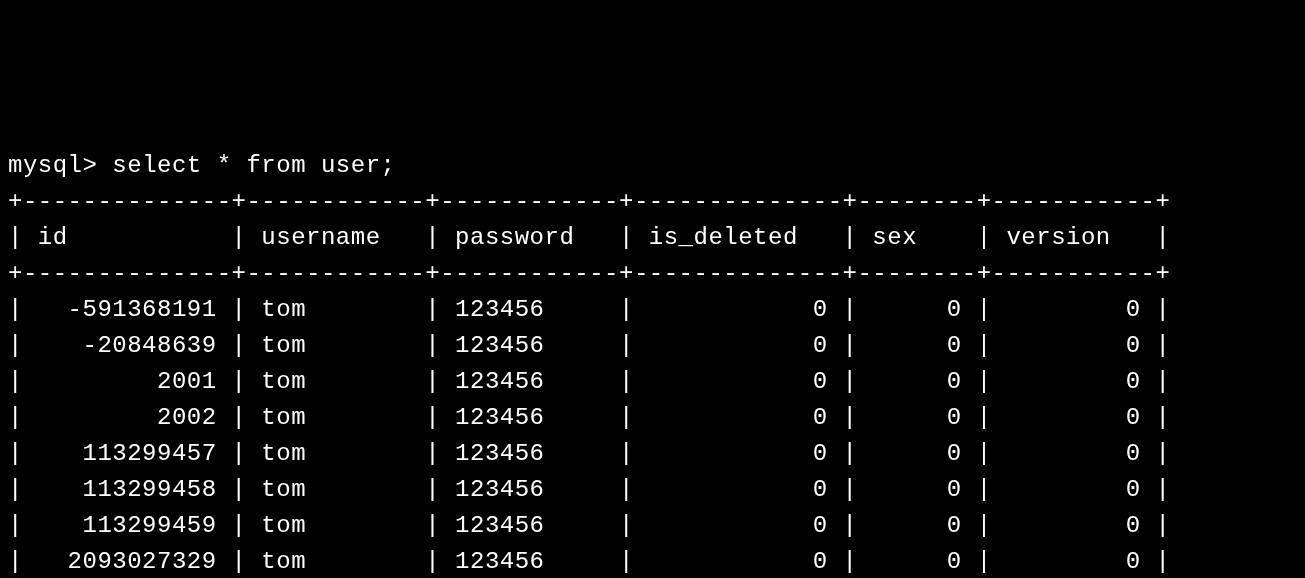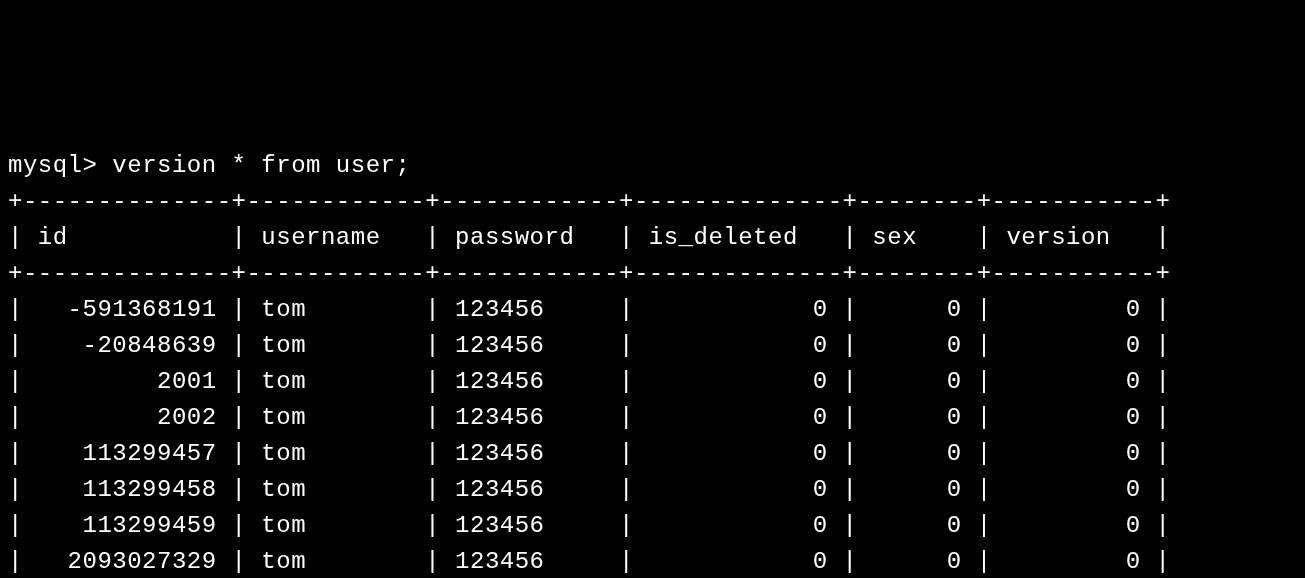--- a/index.html
+++ b/index.html
@@ -18,21 +18,21 @@
     }
     .terminal {
       letter-spacing: 0.5px;
     }
   </style>
 </head>
 <body>
 
 
 
-<div class="terminal"><span>mysql&gt;</span> <span>version * from user;</span>
+<div class="terminal"><span>mysql&gt;</span> <span>select * from user;</span>
 <span id="border-line">+--------------+------------+------------+--------------+--------+-----------+</span>
 <span id="header-line">| id           | username   | password   | is_deleted   | sex    | version   |</span>
 <span id="border-line2">+--------------+------------+------------+--------------+--------+-----------+</span>
 <span id="data-lines">|   -591368191 | tom        | 123456     |            0 |      0 |         0 |
 |    -20848639 | tom        | 123456     |            0 |      0 |         0 |
 |         2001 | tom        | 123456     |            0 |      0 |         0 |
 |         2002 | tom        | 123456     |            0 |      0 |         0 |
 |    113299457 | tom        | 123456     |            0 |      0 |         0 |
 |    113299458 | tom        | 123456     |            0 |      0 |         0 |
 |    113299459 | tom        | 123456     |            0 |      0 |         0 |

